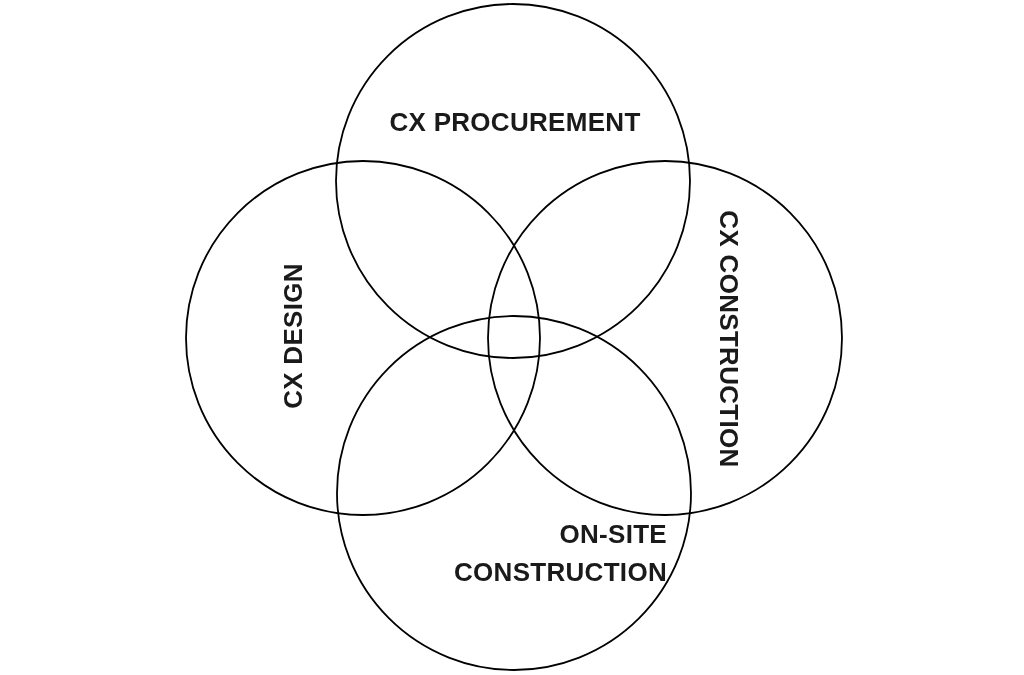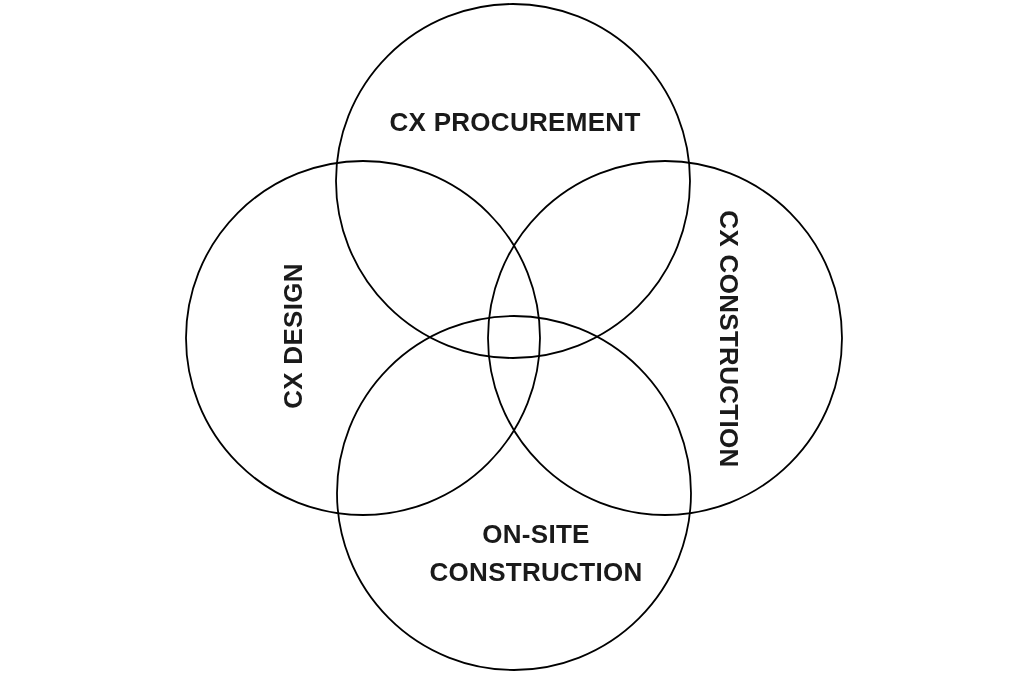--- a/index.html
+++ b/index.html
@@ -42,21 +42,21 @@
     transform: translate(-50%, -50%) rotate(90deg);
   }
   .venn-label.two-line {
     white-space: normal;
     line-height: 38px;
     width: 340px;
   }
   .label-top          { left: 515px; top: 122px; }
   .label-left         { left: 293px; top: 336px; }
   .label-right        { left: 728px; top: 339px; }
-  .label-bottom       { left: 536px; top: 553px; }
+  .label-bottom       { left: 497px; top: 553px; text-align: right; }
 </style>
 </head>
 <body>
 
 <div class="canvas">
 
   <svg class="venn-svg" width="1024" height="675" viewBox="0 0 1024 675" aria-hidden="true">
     <circle cx="513" cy="181" r="177"></circle>
     <circle cx="363" cy="338" r="177"></circle>
     <circle cx="665" cy="338" r="177"></circle>

